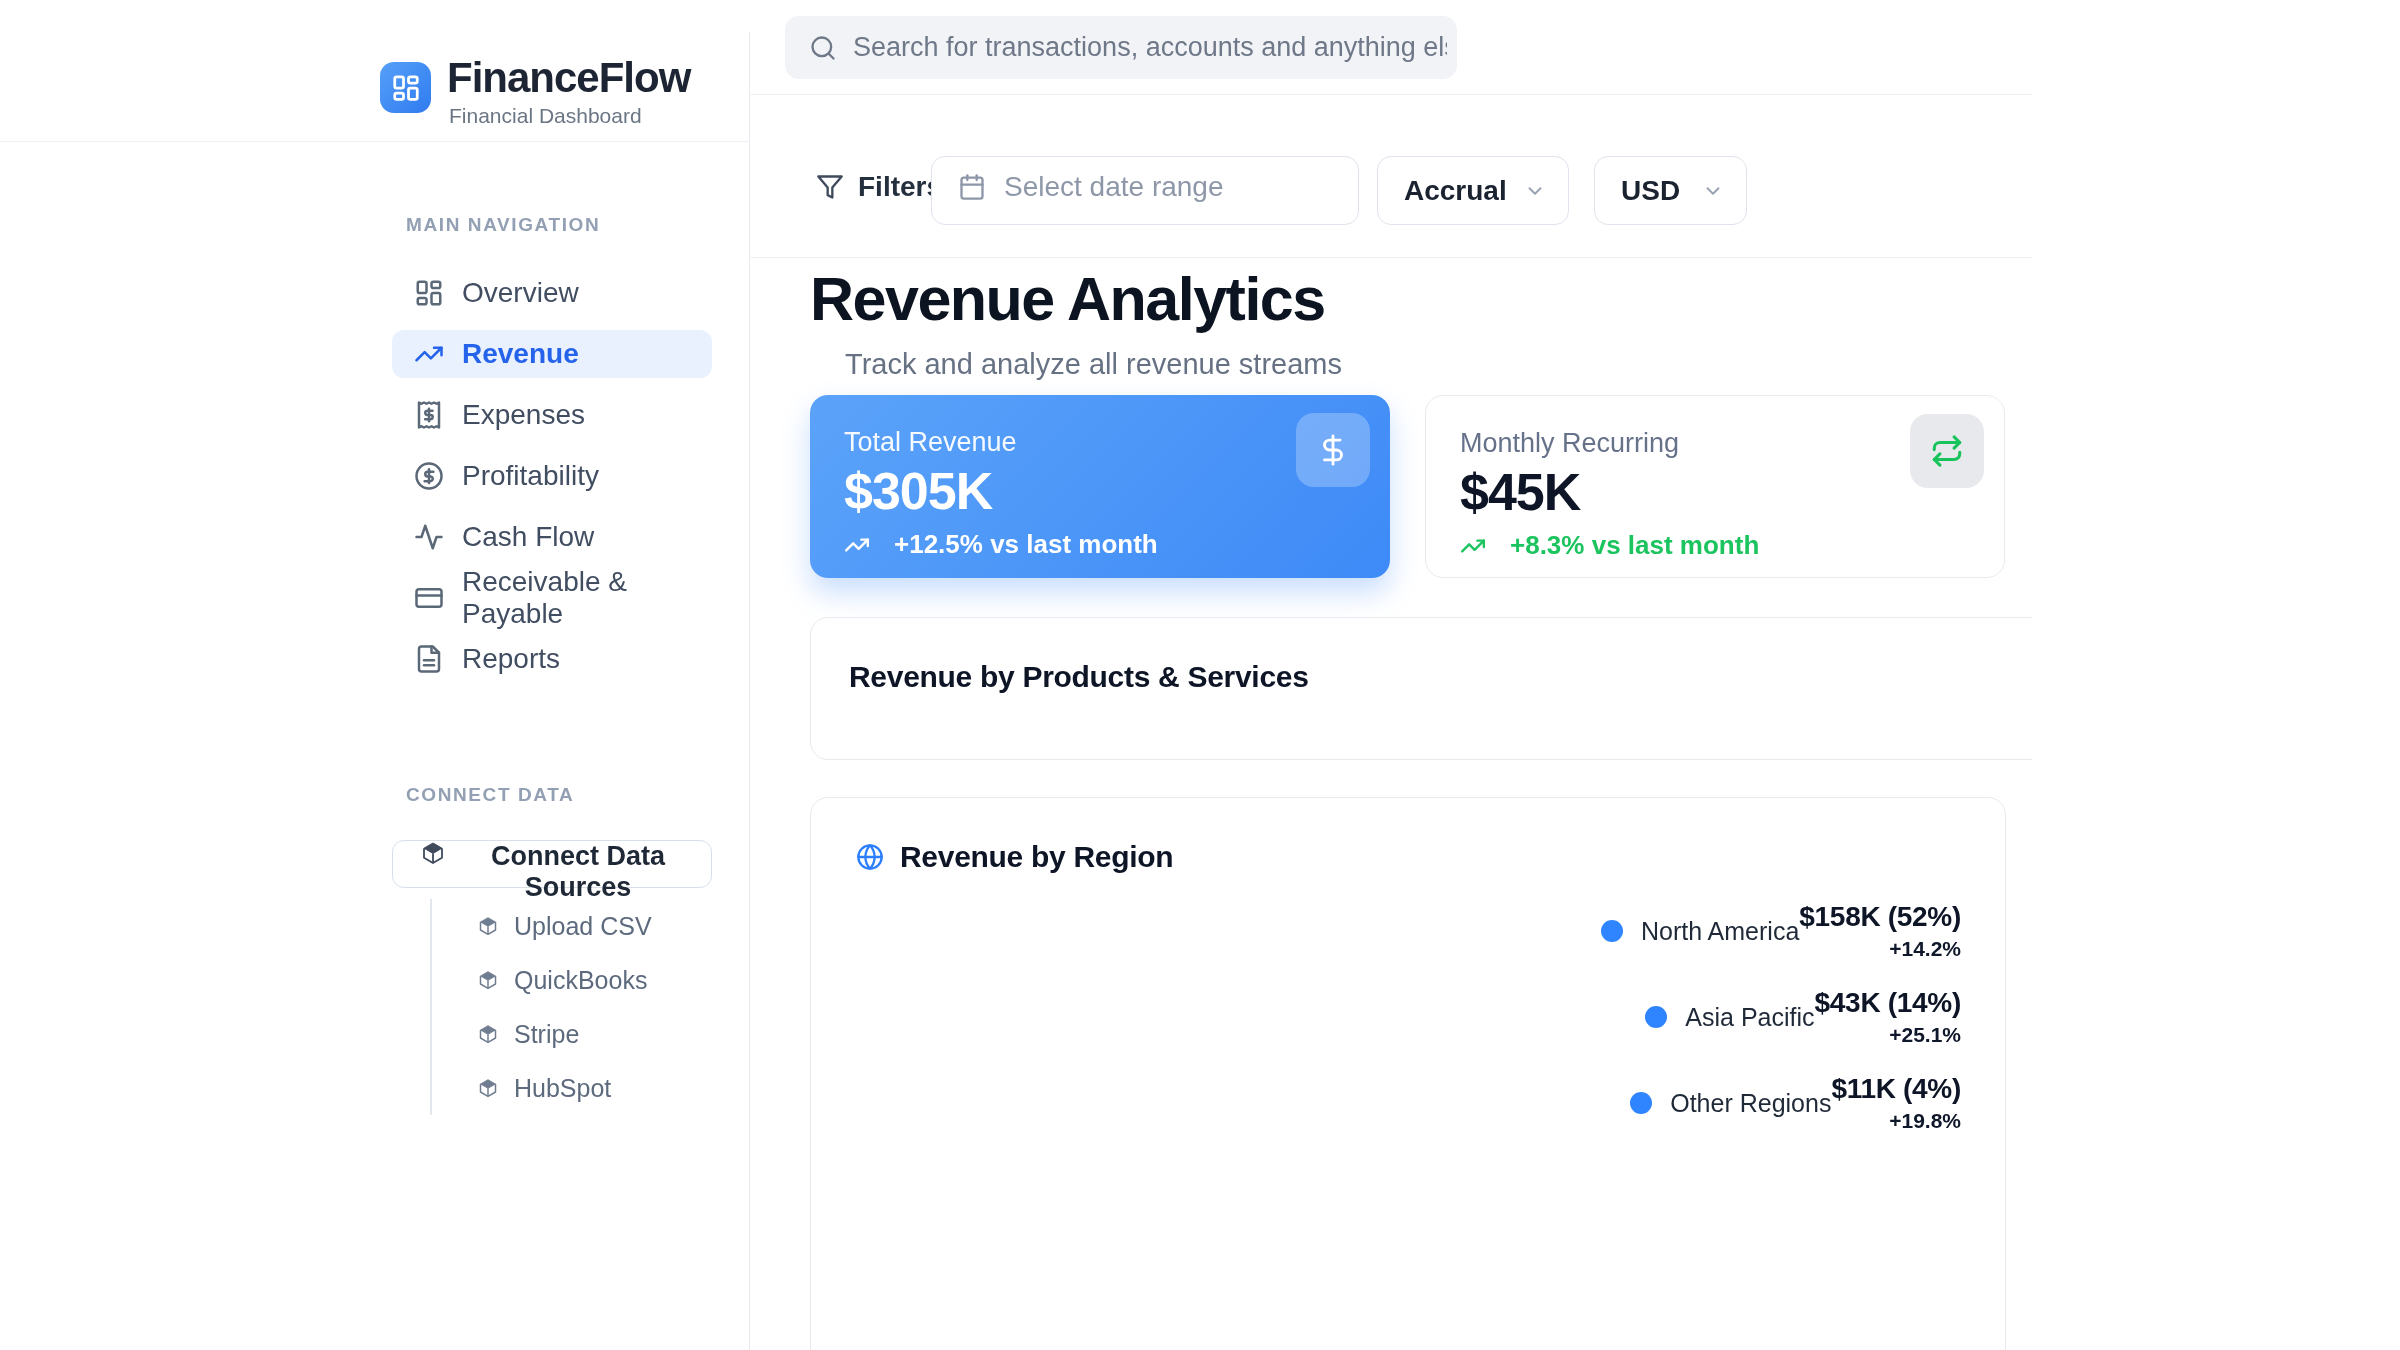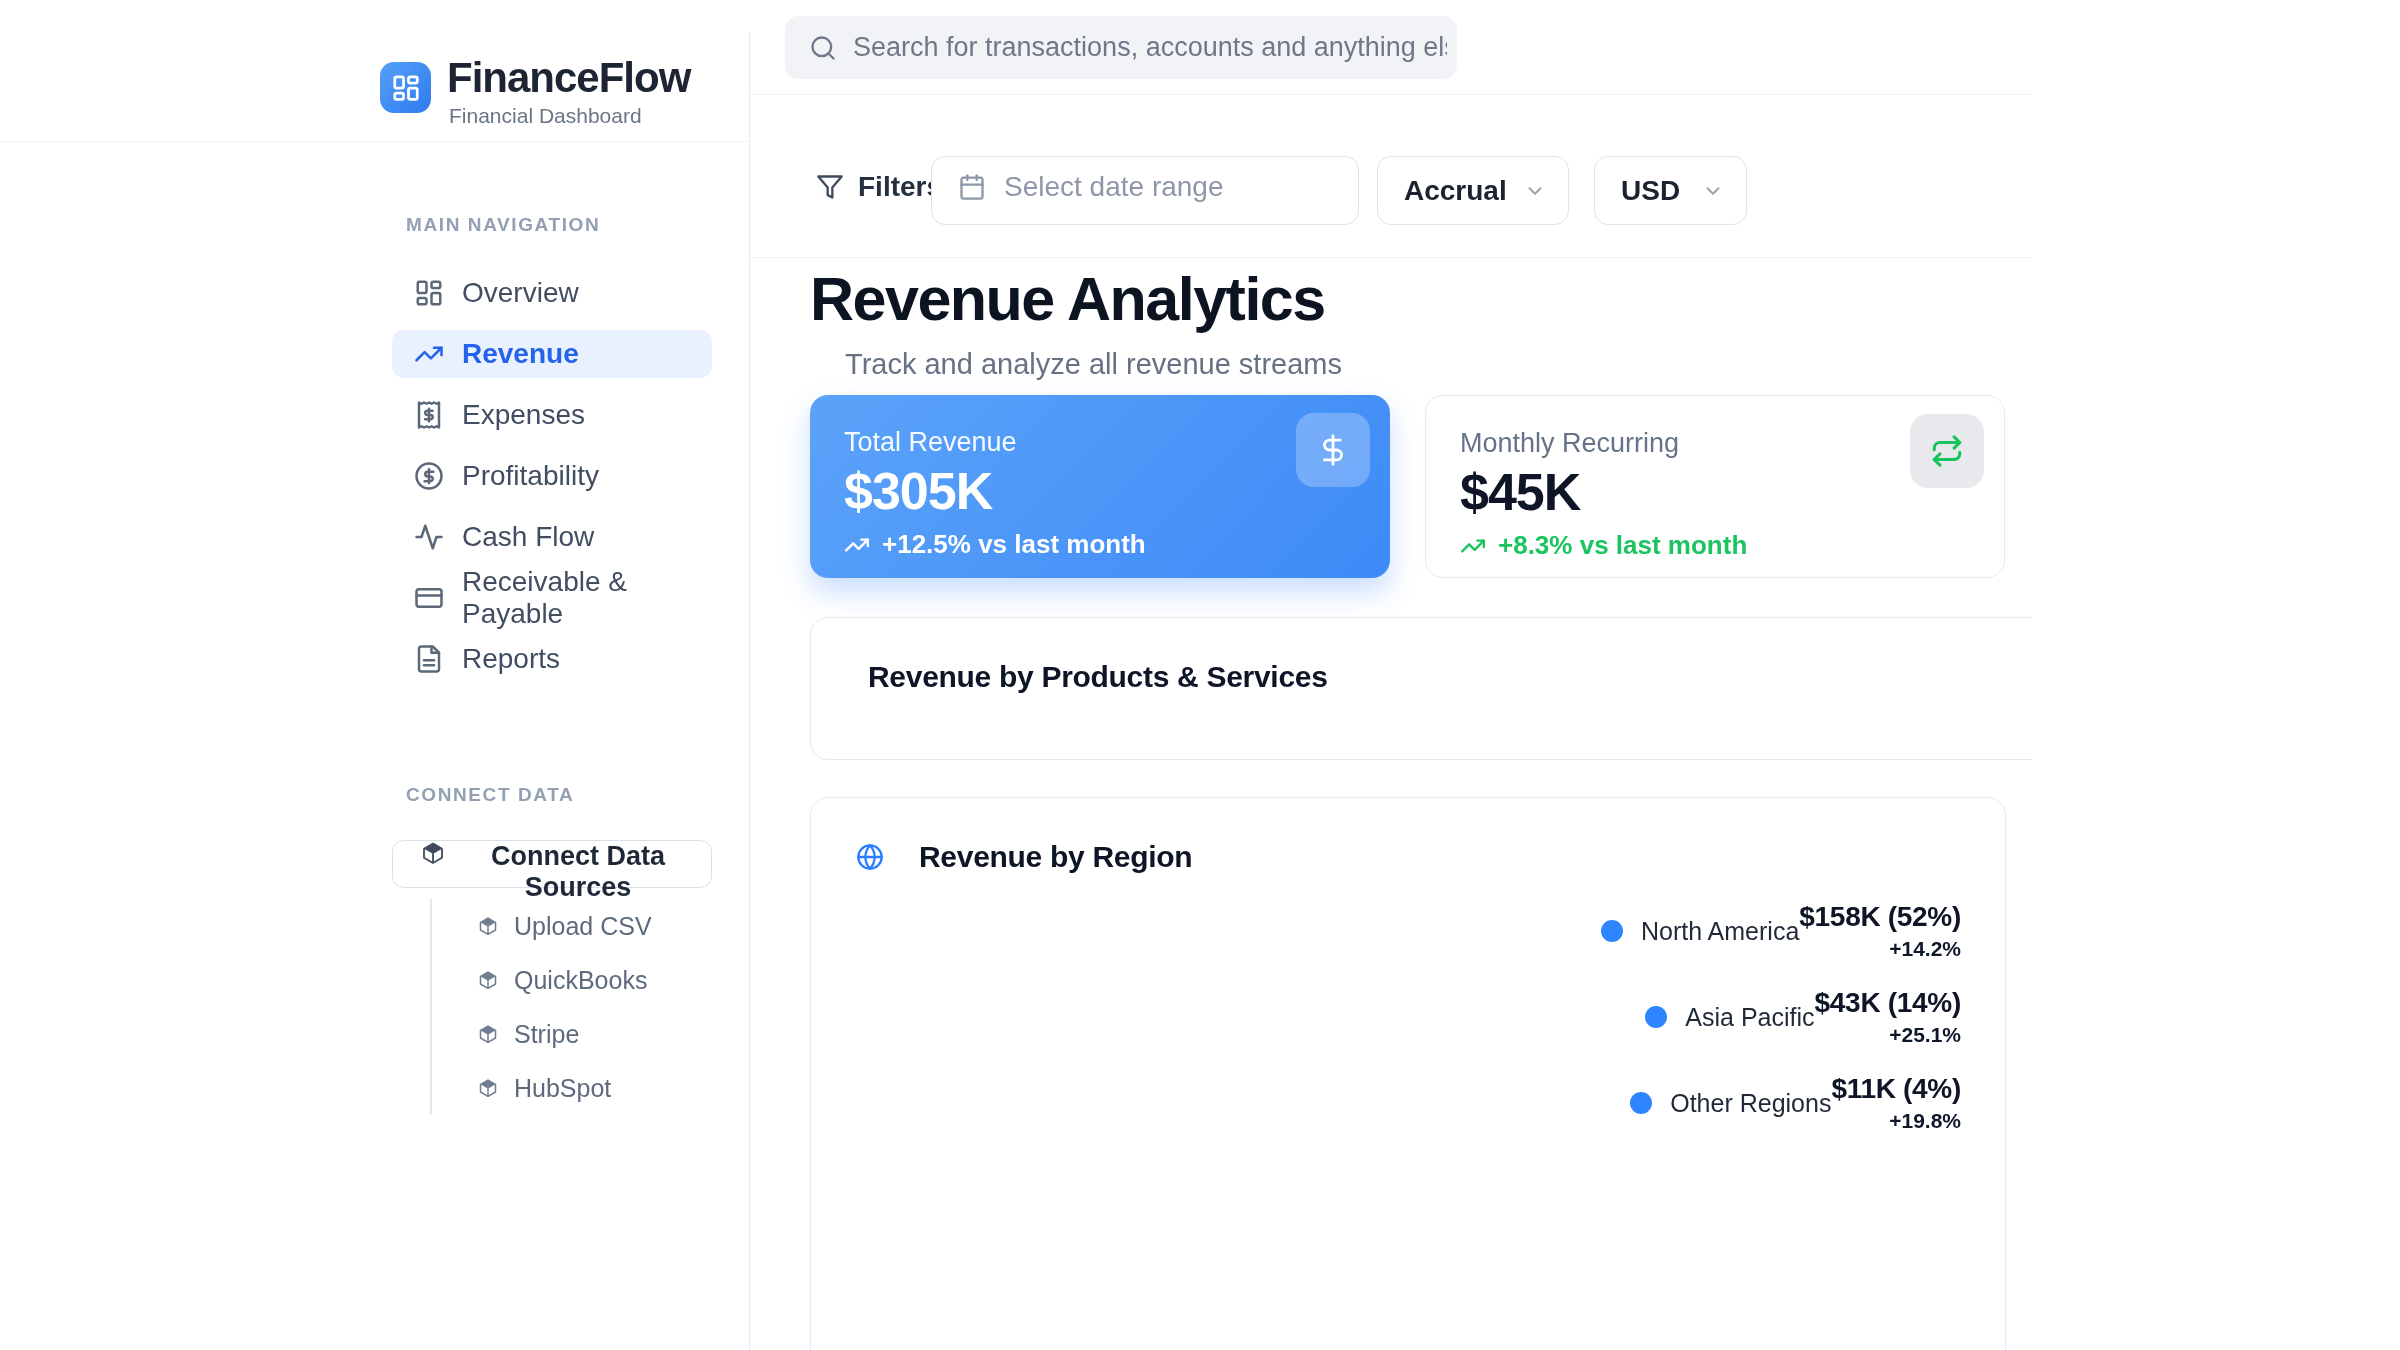--- a/index.html
+++ b/index.html
@@ -71,35 +71,35 @@
   .stat-card { position:absolute; top:395px; width:580px; height:183px; border-radius:18px; }
   .stat-card.primary { left:60px; background:linear-gradient(135deg,#5ba3f9 0%,#3e8af7 100%);
                        box-shadow:0 14px 28px rgba(62,138,247,.28); color:#fff; }
   .stat-card.plain { left:675px; background:#fff; border:1px solid #e7ebf0; }
   .stat-label { position:absolute; left:34px; top:32px; font-size:27px; }
   .primary .stat-label { color:rgba(255,255,255,.95); }
   .plain .stat-label { color:#66718a; }
   .stat-value { position:absolute; left:34px; top:66px; font-size:52px; font-weight:800; letter-spacing:-1px; }
   .primary .stat-value { color:#fff; }
   .plain .stat-value { color:#0d1526; }
-  .stat-delta { position:absolute; left:34px; top:134px; display:flex; align-items:center; gap:12px;
+  .stat-delta { position:absolute; left:34px; top:134px; display:flex; align-items:center; gap:24px;
                 font-size:26px; font-weight:600; }
   .primary .stat-delta { color:#fff; }
   .plain .stat-delta { color:#1cc45f; }
   .stat-delta .icon { width:26px; height:26px; display:flex; }
   .stat-delta .icon svg { width:26px; height:26px; }
   .stat-badge { position:absolute; top:18px; right:20px; width:74px; height:74px; border-radius:18px;
                 display:flex; align-items:center; justify-content:center; }
   .primary .stat-badge { background:rgba(255,255,255,.25); color:#fff; }
   .plain .stat-badge { background:#e7e9ec; color:#19c35b; }
   .stat-badge svg { width:34px; height:34px; }
 
   .products-card { position:absolute; left:60px; top:617px; width:1250px; height:143px;
                    border:1px solid #e7ebf0; border-radius:18px; background:#fff; }
-  .card-title { font-size:30px; font-weight:700; color:#0d1526; letter-spacing:-0.3px;margin-left:19px; }
+  .card-title { font-size:30px; font-weight:700; color:#0d1526; letter-spacing:-0.3px; }
   .products-card .card-title { position:absolute; left:38px; top:42px; }
 
   .region-card { position:absolute; left:60px; top:797px; width:1196px; height:610px;
                  border:1px solid #e7ebf0; border-radius:18px; background:#fff; }
   .region-header { position:absolute; left:45px; top:42px; display:flex; align-items:center; gap:16px; }
   .region-header .icon { width:28px; height:28px; color:#2b7fff; display:flex; }
   .region-header .icon svg { width:28px; height:28px; }
   .region-rows { position:absolute; left:0; top:98px; width:100%; }
   .region-row { display:flex; align-items:center; justify-content:flex-end;
                 height:70px; margin-bottom:16px; padding:0 44px 0 46px; }

